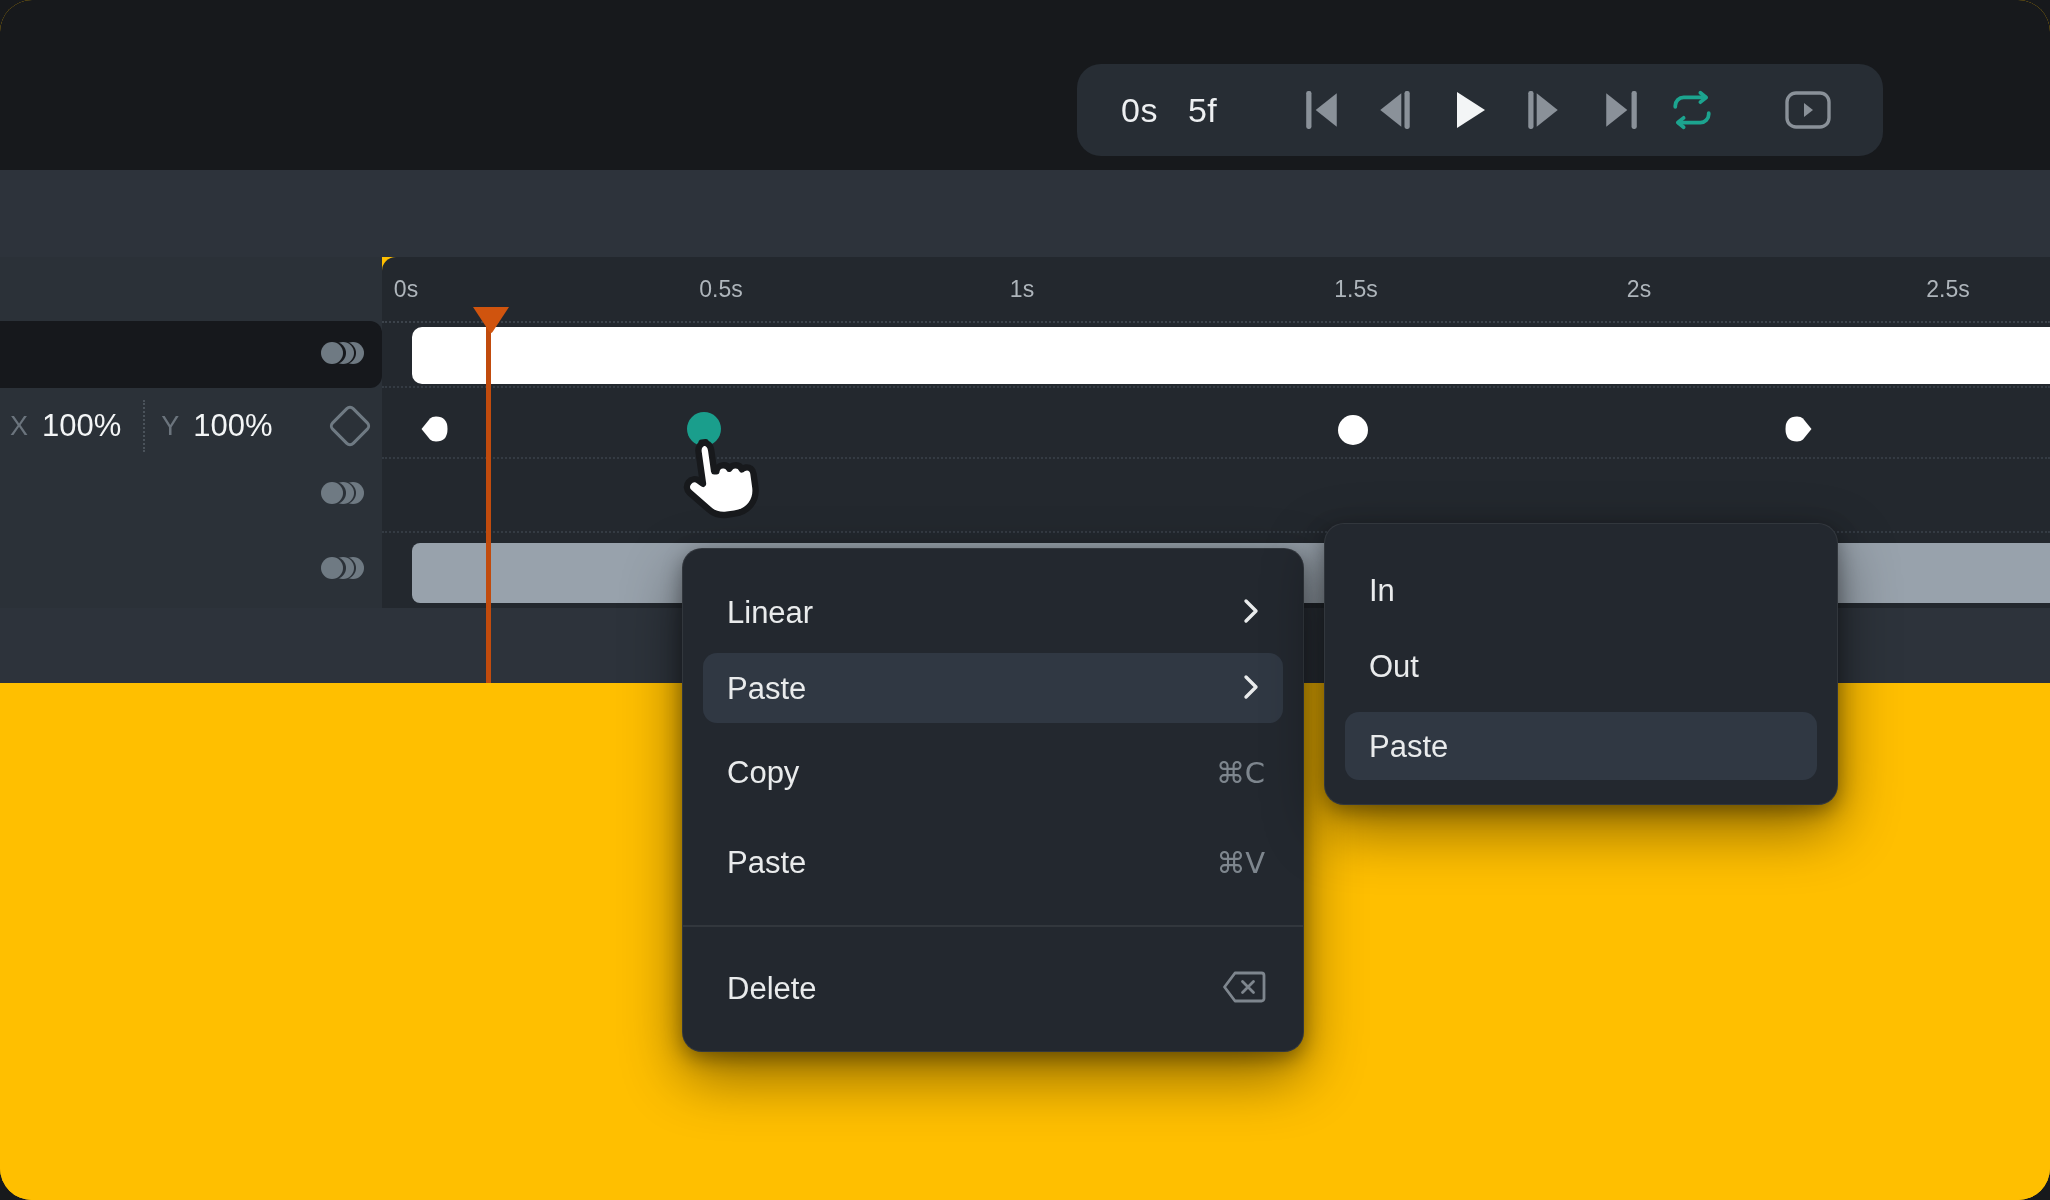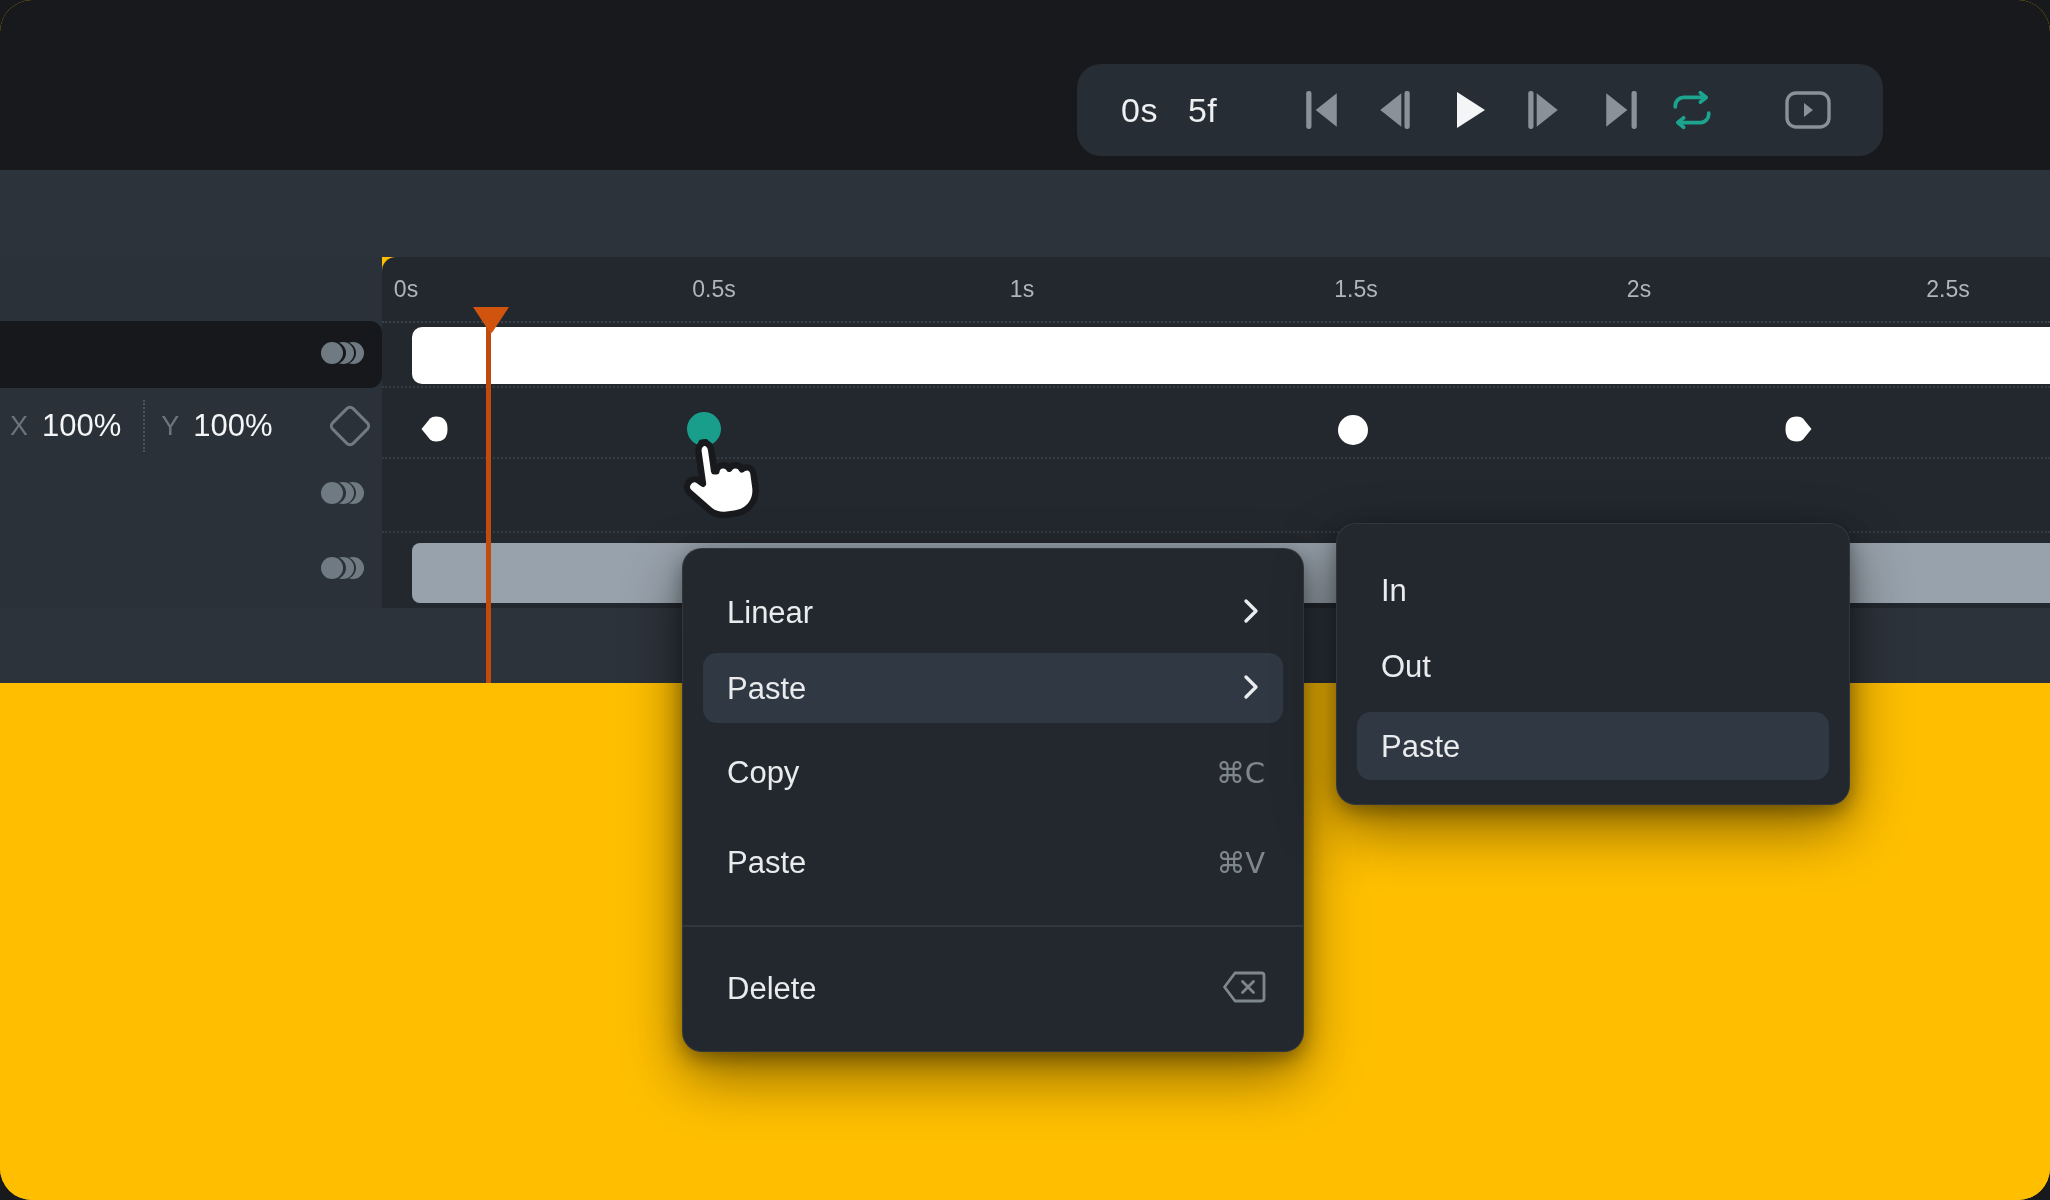--- a/index.html
+++ b/index.html
@@ -44,21 +44,21 @@
   .playhead-line{left:486px;top:310px;width:5px;height:373px;background:#C14B0D;z-index:5;}
   .playhead-head{left:472px;top:306px;z-index:5;}
 
   
   .kf{z-index:6;}
 
   
   .menu{background:#23282F;border:1.5px solid rgba(255,255,255,.07);border-radius:20px;
         box-shadow:0 24px 60px rgba(0,0,0,.45),0 6px 20px rgba(0,0,0,.35);z-index:10;}
   .main-menu{left:682px;top:526px;width:620px;height:502px;margin-top:22px;}
-  .sub-menu{left:1324px;top:523px;width:512px;height:280px;margin-left:12px;}
+  .sub-menu{left:1324px;top:523px;width:512px;height:280px;}
   .menu-item-label{position:absolute;left:44px;transform:translateY(-50%);
                    font-size:31px;color:#E9EBEC;white-space:nowrap;}
   .menu-shortcut{position:absolute;right:38px;transform:translateY(-50%);
                  font-size:29px;color:#7E868E;font-family:"DejaVu Sans",sans-serif;}
   .menu-chevron{position:absolute;right:44px;transform:translateY(-50%);}
   .menu-highlight{position:absolute;left:20px;right:20px;border-radius:14px;background:#303843;}
   .menu-separator{position:absolute;left:0;right:0;height:0;border-top:2px solid rgba(255,255,255,.07);}
   .menu-icon-right{position:absolute;right:36px;transform:translateY(-50%);}
 
   .cursor{left:676px;top:434px;z-index:12;transform:rotate(-8deg);}
@@ -123,21 +123,21 @@
     </div>
   </div>
 
   <div class="abs band"></div>
   <div class="abs canvas-area"></div>
   <div class="abs footer"></div>
 
   <div class="abs tl-area">
     <div class="abs ruler">
       <span class="ruler-label" style="left:24px;">0s</span>
-      <span class="ruler-label" style="left:332px;">0.5s</span>
+      <span class="ruler-label" style="left:339px;">0.5s</span>
       <span class="ruler-label" style="left:640px;">1s</span>
       <span class="ruler-label" style="left:974px;">1.5s</span>
       <span class="ruler-label" style="left:1257px;">2s</span>
       <span class="ruler-label" style="left:1566px;">2.5s</span>
     </div>
 
     <div class="abs tl-row row-divider" style="top:64px;height:65px;"></div>
     <div class="abs tl-row row-divider" style="top:131px;height:69px;"></div>
     <div class="abs tl-row row-divider" style="top:202px;height:72px;"></div>
     <div class="abs tl-row" style="top:276px;height:75px;"></div>

